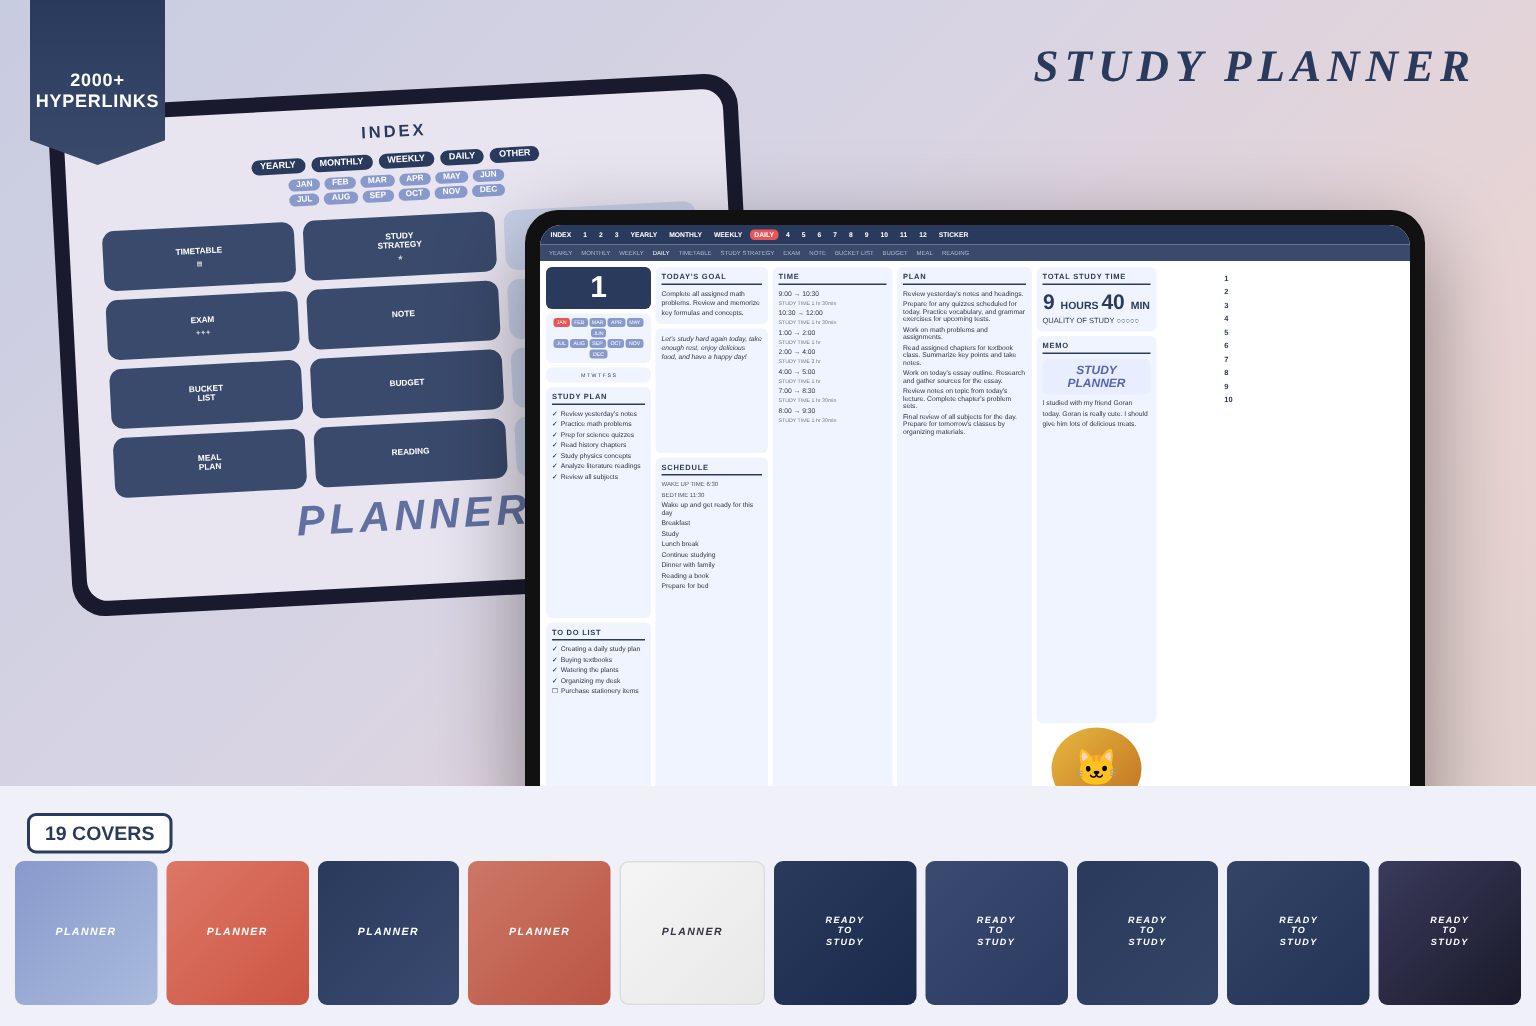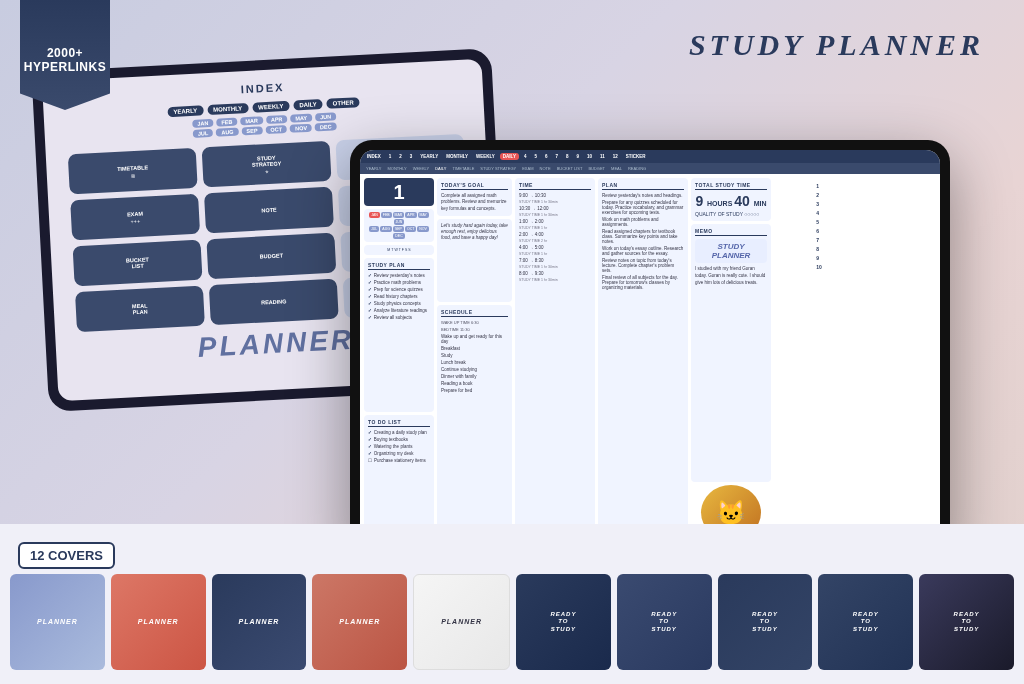--- a/index.html
+++ b/index.html
@@ -616,21 +616,21 @@
             <div style="margin-bottom:3px;">9</div>
             <div style="margin-bottom:3px;">10</div>
           </div>
         </div>
       </div>
     </div>
   </div>
 </div>
 
 <div class="covers-section">
-  <div class="covers-label">12 COVERS</div>
+  <div class="covers-label">19 COVERS</div>
   <div class="covers-row">
 
     <div class="cover-thumb" style="background: linear-gradient(135deg, #8899cc, #aabbdd);">
       <div class="cover-thumb-text" style="color:#fff;">PLANNER</div>
     </div>
 
     <div class="cover-thumb" style="background: linear-gradient(135deg, #dd7766, #cc5544);">
       <div class="cover-thumb-text" style="color:#fff;">PLANNER</div>
     </div>
 

